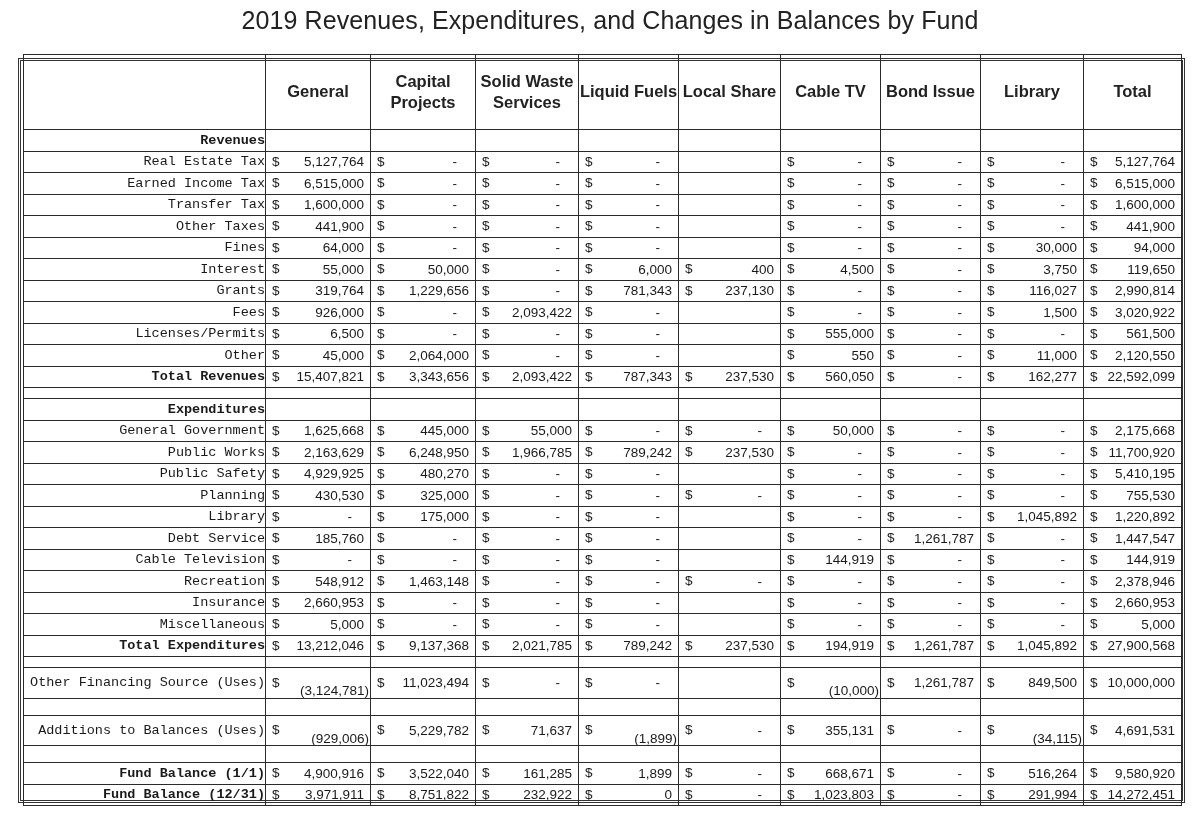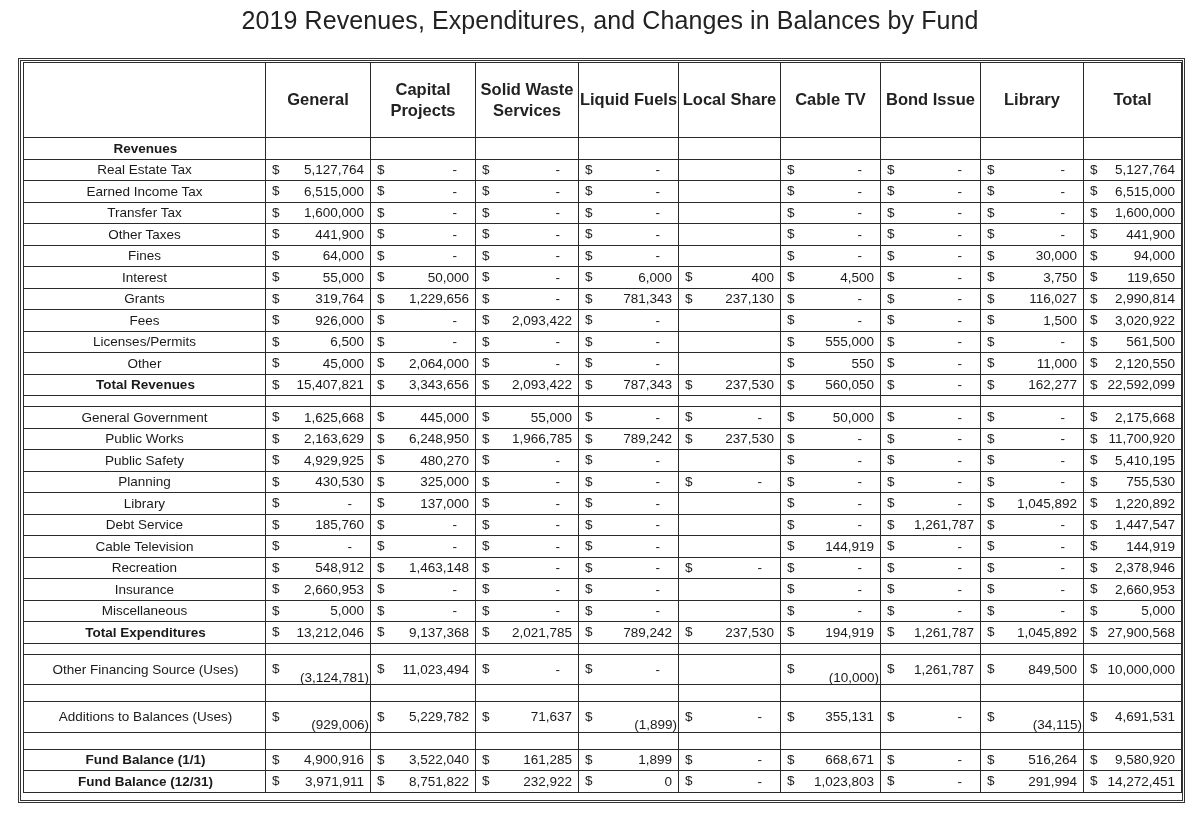--- a/index.html
+++ b/index.html
@@ -2,27 +2,27 @@
 <html><head>
 <meta charset="utf-8">
 <style>
   html, body { margin: 0; padding: 0; background: #ffffff; }
   body { width: 1200px; height: 817px; position: relative; overflow: hidden;
          font-family: "Liberation Sans", sans-serif; color: #1a1a1a; }
   .title { position: absolute; left: 0; top: 6px; width: 1220px; text-align: center;
            font-size: 25px; font-weight: normal; color: #222; letter-spacing: 0.1px; }
   .frame { position: absolute; left: 18px; top: 58px; width: 1167px; height: 745px;
            border: 3px double #333; box-sizing: border-box; }
-  table.fund { position: absolute; left: 23px; top: 62px; border-collapse: collapse;
+  table.fund { position: absolute; left: 23px; top: 54px; border-collapse: collapse;
                table-layout: fixed; width: 1158px; }
   table.fund td, table.fund th { border: 1.5px solid #2a2a2a; padding: 0; height: 20.5px;
                font-size: 13.5px; line-height: 1; overflow: hidden; white-space: nowrap; }
   table.fund th { font-weight: bold; font-size: 16.5px; line-height: 1.3; text-align: center;
                height: 74px; white-space: normal; color: #222; }
-  td.lbl { padding-left: 18px; text-align: center; }
+  td.lbl { padding-left: 18px; text-align: right; font-family: Liberation Mono, monospace; }
   td.lbl.sec { padding-left: 2px; font-weight: bold; }
   tr.total td { font-weight: normal; }
   tr.total td.lbl { font-weight: bold; padding-left: 2px; }
   tr.plain td.lbl { padding-left: 2px; font-weight: normal; }
   tr.bold td.lbl { padding-left: 2px; font-weight: bold; }
   tr.spacer td { height: 10px; }
   tr.spacer-lg td { height: 16px; }
   tr.tall td { height: 23px; }
   td.money { position: relative; }
   td.money .cur { position: absolute; left: 6px; top: 50%; transform: translateY(-50%); }
@@ -486,20 +486,32 @@
         <td></td>
         <td></td>
         <td></td>
         <td></td>
         <td></td>
         <td></td>
         <td></td>
         <td></td>
         <td></td>
       </tr>
+      <tr>
+        <td class="lbl sec">Expenditures</td>
+        <td></td>
+        <td></td>
+        <td></td>
+        <td></td>
+        <td></td>
+        <td></td>
+        <td></td>
+        <td></td>
+        <td></td>
+      </tr>
       <tr class="">
         <td class="lbl">General Government</td>
         <td class="money">
           <span class="cur">$</span>
           <span class="amt">1,625,668</span>
         </td>
         <td class="money">
           <span class="cur">$</span>
           <span class="amt">445,000</span>
         </td>
@@ -647,21 +659,21 @@
         </td>
       </tr>
       <tr class="">
         <td class="lbl">Library</td>
         <td class="money">
           <span class="cur">$</span>
           <span class="amt dash">-</span>
         </td>
         <td class="money">
           <span class="cur">$</span>
-          <span class="amt">137,000</span>
+          <span class="amt">175,000</span>
         </td>
         <td class="money">
           <span class="cur">$</span>
           <span class="amt dash">-</span>
         </td>
         <td class="money">
           <span class="cur">$</span>
           <span class="amt dash">-</span>
         </td>
         <td class="money"></td>

